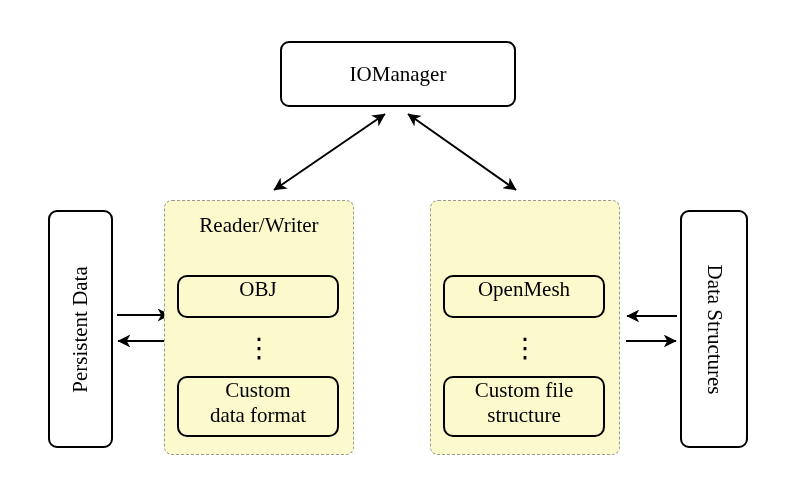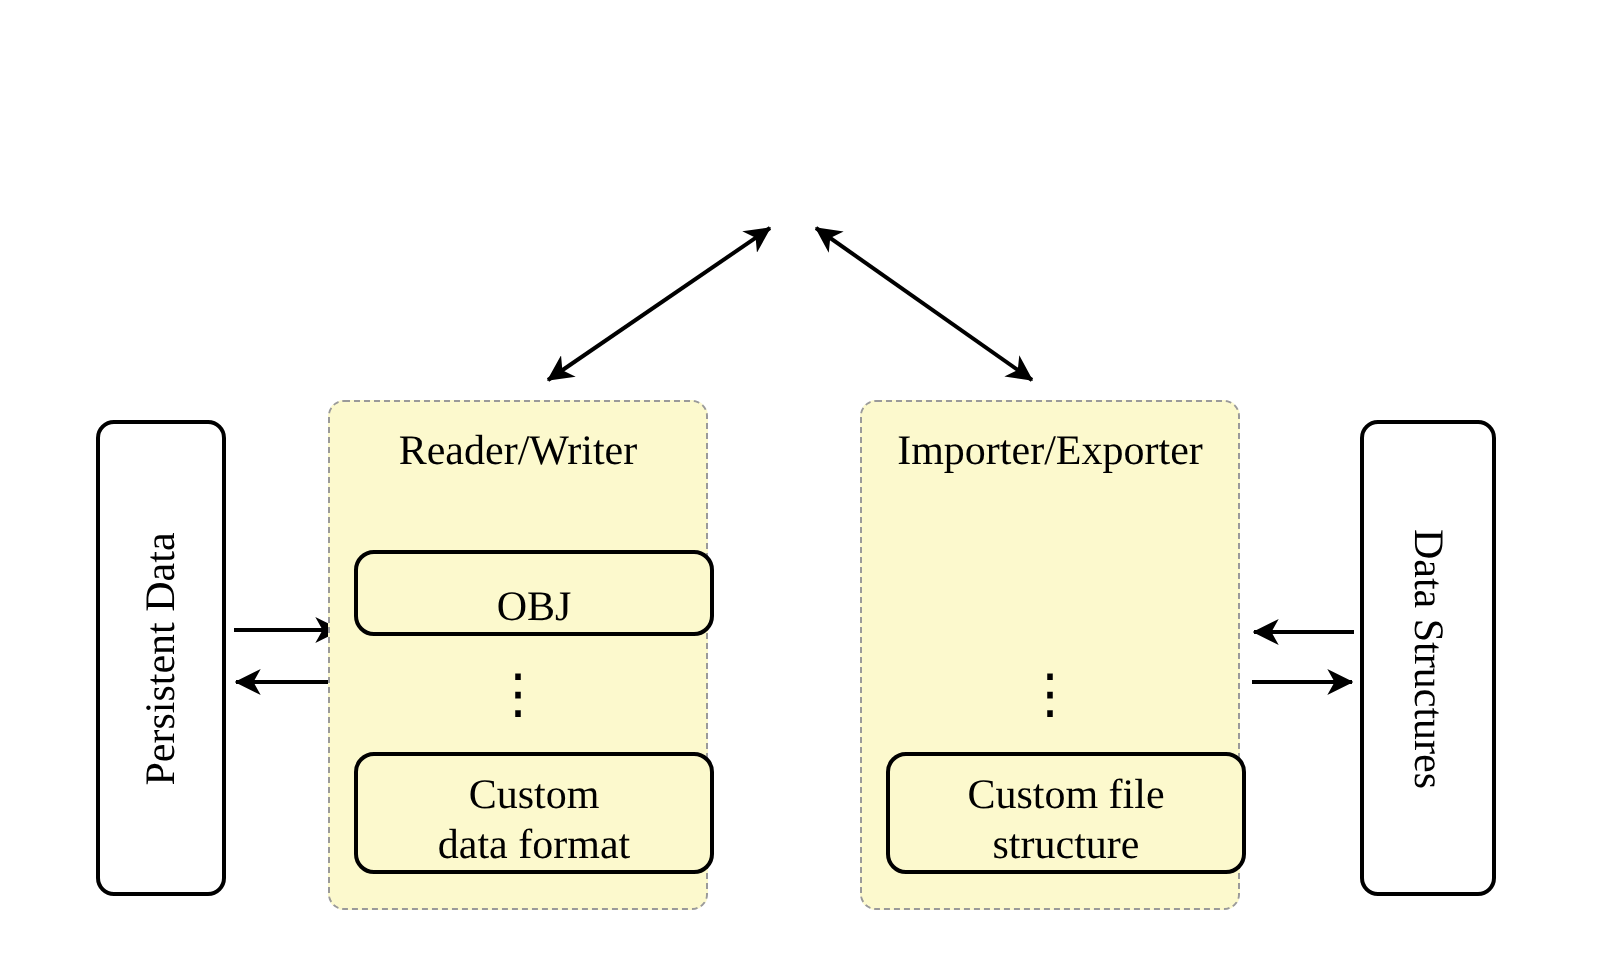--- a/index.html
+++ b/index.html
@@ -55,26 +55,26 @@
     top: 12px;
     left: 0;
     width: 100%;
     text-align: center;
     font-size: 21px;
   }
 
   .inner-node {
     position: absolute;
     left: 12px;
-    width: 180px;
+    width: 162px;
     border: 2.5px solid var(--line);
     border-radius: 10px;
     background: var(--panel-fill);
     display: flex;
-    align-items: flex-end;
+    align-items: flex-start;
     justify-content: center;
     font-size: 21px;
     text-align: center;
     line-height: 1.2;
     white-space: pre-line;
   }
   .inner-node.top-item    { top: 74px;  height: 43px; }
   .inner-node.bottom-item { top: 175px; height: 61px; }
 
   .vdots {
@@ -105,20 +105,23 @@
       </marker>
     </defs>
     <line x1="385" y1="114" x2="274" y2="190" marker-start="url(#ah)" marker-end="url(#ah)"></line>
     <line x1="408" y1="114" x2="516" y2="190" marker-start="url(#ah)" marker-end="url(#ah)"></line>
     <line x1="117" y1="315" x2="170" y2="315" marker-end="url(#ah)"></line>
     <line x1="171" y1="341" x2="118" y2="341" marker-end="url(#ah)"></line>
     <line x1="677" y1="316" x2="627" y2="316" marker-end="url(#ah)"></line>
     <line x1="626" y1="341" x2="676" y2="341" marker-end="url(#ah)"></line>
   </svg>
 
+  <div class="node io-node">
+    <span>IOManager</span>
+  </div>
 
   <div class="node side-node left">
     <span class="vtext">Persistent Data</span>
   </div>
 
   <div class="node side-node right">
     <span class="vtext">Data Structures</span>
   </div>
 
   <div class="panel left">
@@ -127,21 +130,23 @@
       <span>OBJ</span>
     </div>
     <div class="vdots">⋮</div>
     <div class="inner-node bottom-item">
       <span>Custom
 data format</span>
     </div>
   </div>
 
   <div class="panel right">
-    <div class="panel-title">Importer/Exporter</div>
+    <div class="inner-node top-item">
+      <span>OpenMesh</span>
+    </div>
     <div class="vdots">⋮</div>
     <div class="inner-node bottom-item">
       <span>Custom file
 structure</span>
     </div>
   </div>
 
 </div>
 
 </body></html>

